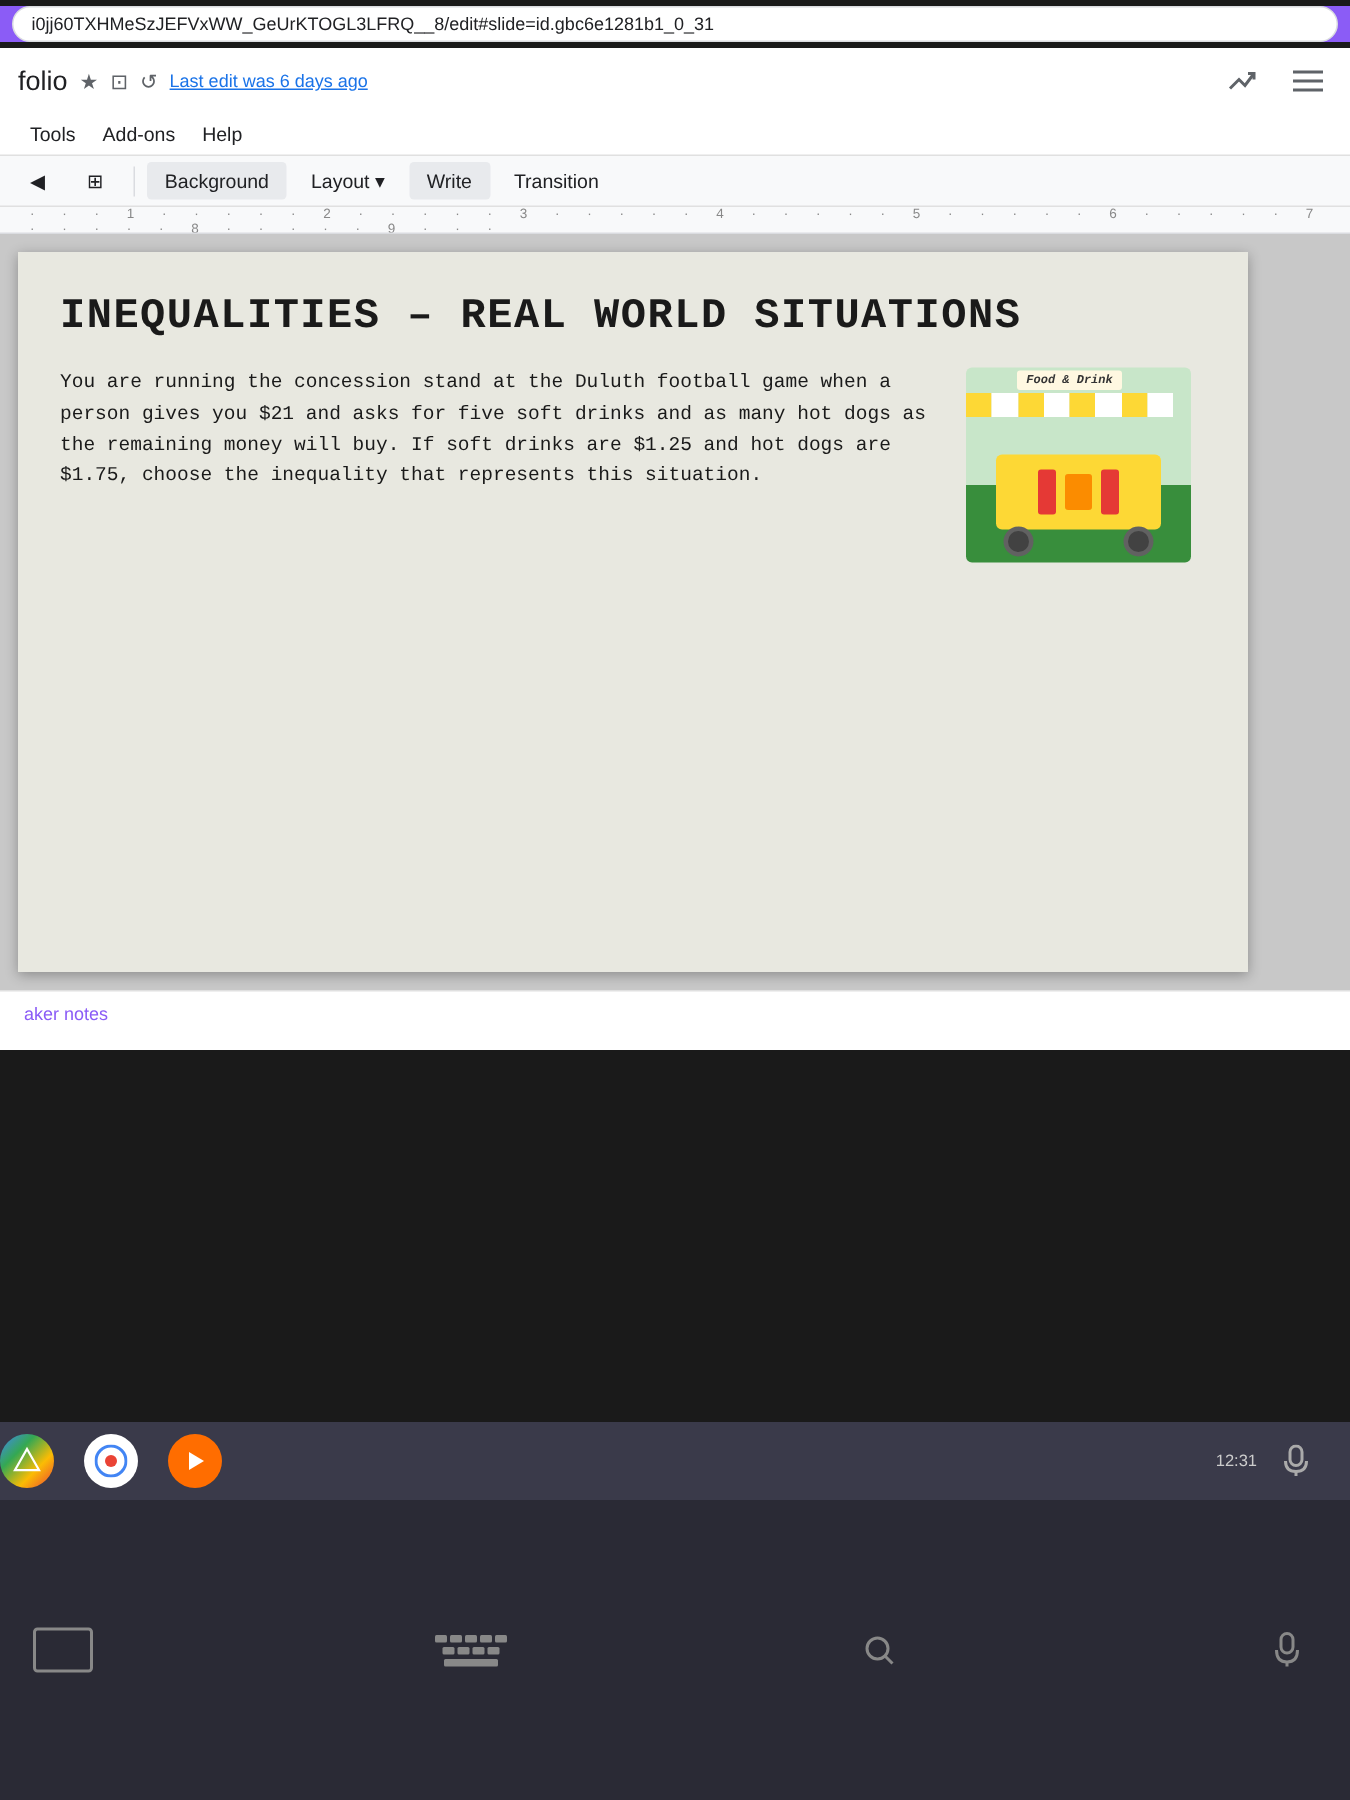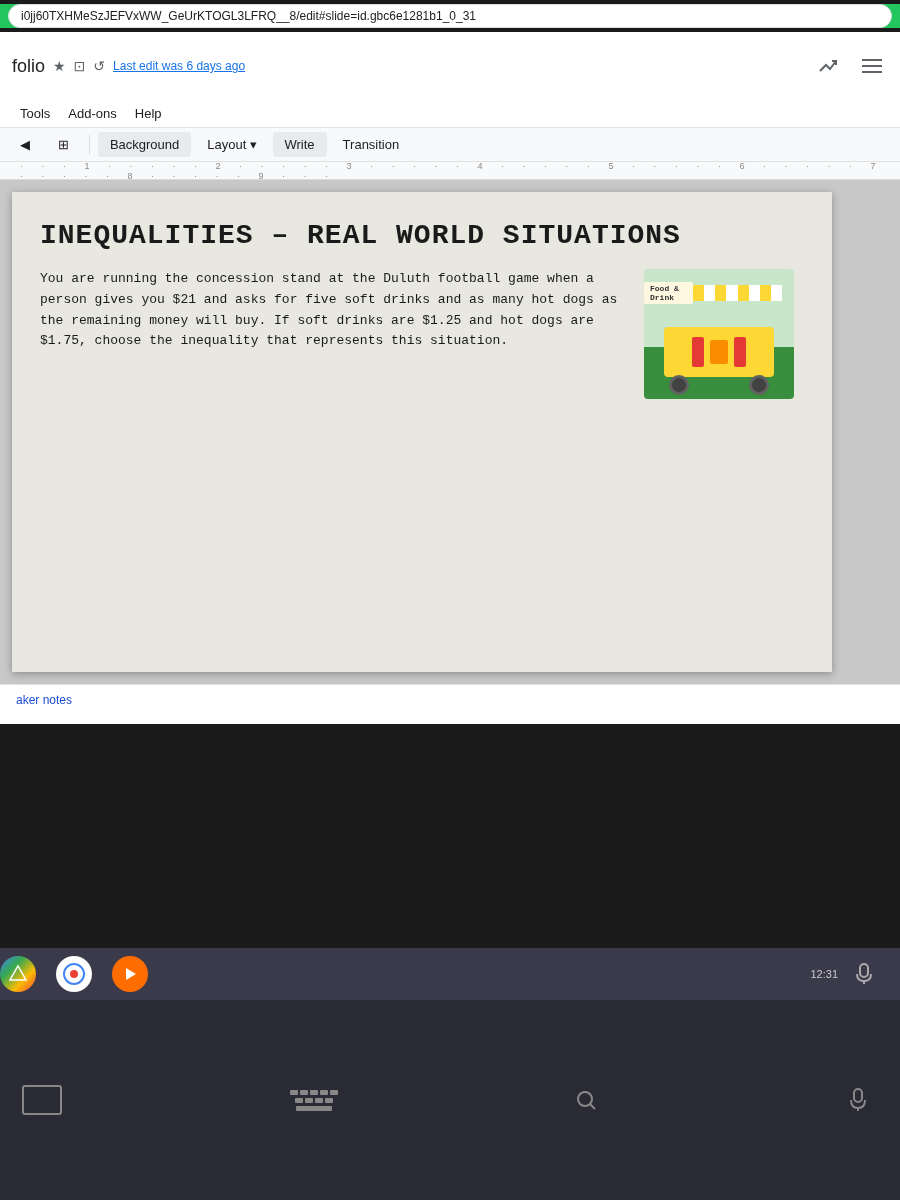--- a/index.html
+++ b/index.html
@@ -7,21 +7,21 @@
       width: 900px;
       height: 1200px;
       background: #1a1a1a;
       font-family: Arial, sans-serif;
       overflow: hidden;
       position: relative;
     }
 
     
     .browser-chrome {
-      background: #22c55e;
+      background: #8b5cf6;
       width: 100%;
     }
 
     .address-bar {
       background: #fff;
       border: 1px solid #dadce0;
       border-radius: 20px;
       padding: 4px 12px;
       font-size: 12px;
       color: #202124;
@@ -35,21 +35,21 @@
     
     .app-header {
       background: #fff;
       border-bottom: 1px solid #e0e0e0;
       padding: 0;
     }
 
     .app-title-row {
       display: flex;
       align-items: center;
-      padding: 18px 12px;
+      padding: 6px 12px;
       gap: 8px;
     }
 
     .app-title {
       font-size: 18px;
       color: #202124;
       font-weight: 400;
     }
 
     .title-icon {
@@ -209,22 +209,23 @@
       overflow: hidden;
     }
 
     .cart-awning {
       position: absolute;
       top: 0;
       left: 0;
       right: 12px;
       height: 45px;
       display: flex;
-      flex-direction: row;
-      align-items: center;
+      flex-direction: column;
+      align-items: center;
+      font-style: italic;
     }
 
     .cart-awning-top {
       font-size: 8px;
       color: #333;
       background: #fff8e1;
       padding: 2px 6px;
       border-radius: 2px;
       margin-top: 2px;
       font-weight: bold;
@@ -286,21 +287,21 @@
       border-radius: 50%;
       border: 3px solid #616161;
     }
 
     
     .speaker-notes {
       background: #fff;
       border-top: 1px solid #e0e0e0;
       padding: 8px 16px;
       font-size: 12px;
-      color: #1d4ed8;
+      color: #8b5cf6;
       min-height: 40px;
     }
 
     
     .taskbar {
       position: absolute;
       bottom: 200px;
       left: 0;
       right: 0;
       background: #3a3a4a;

